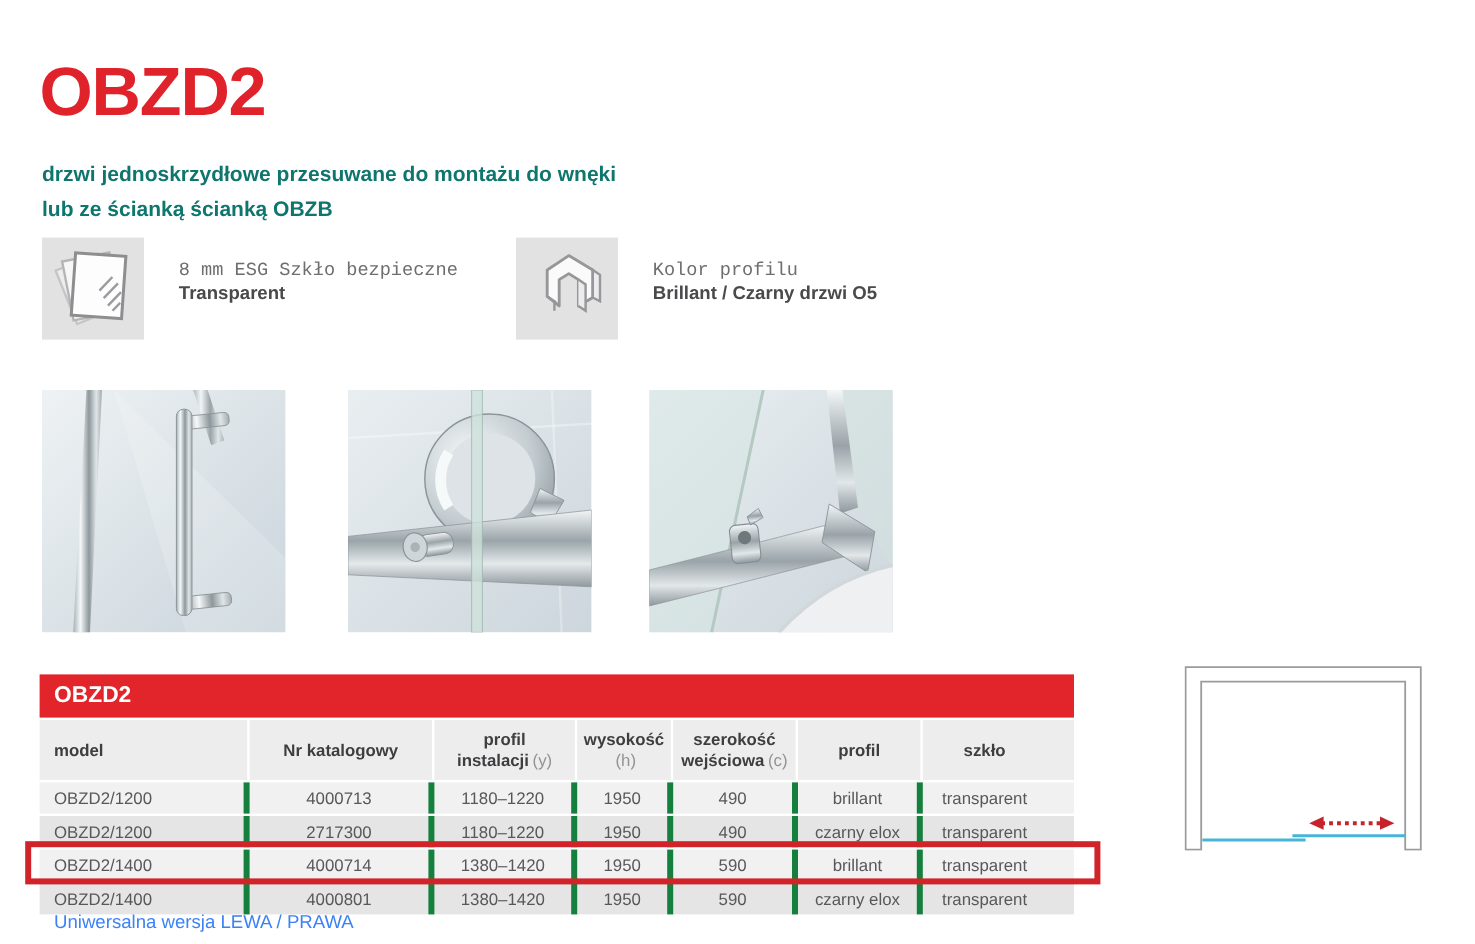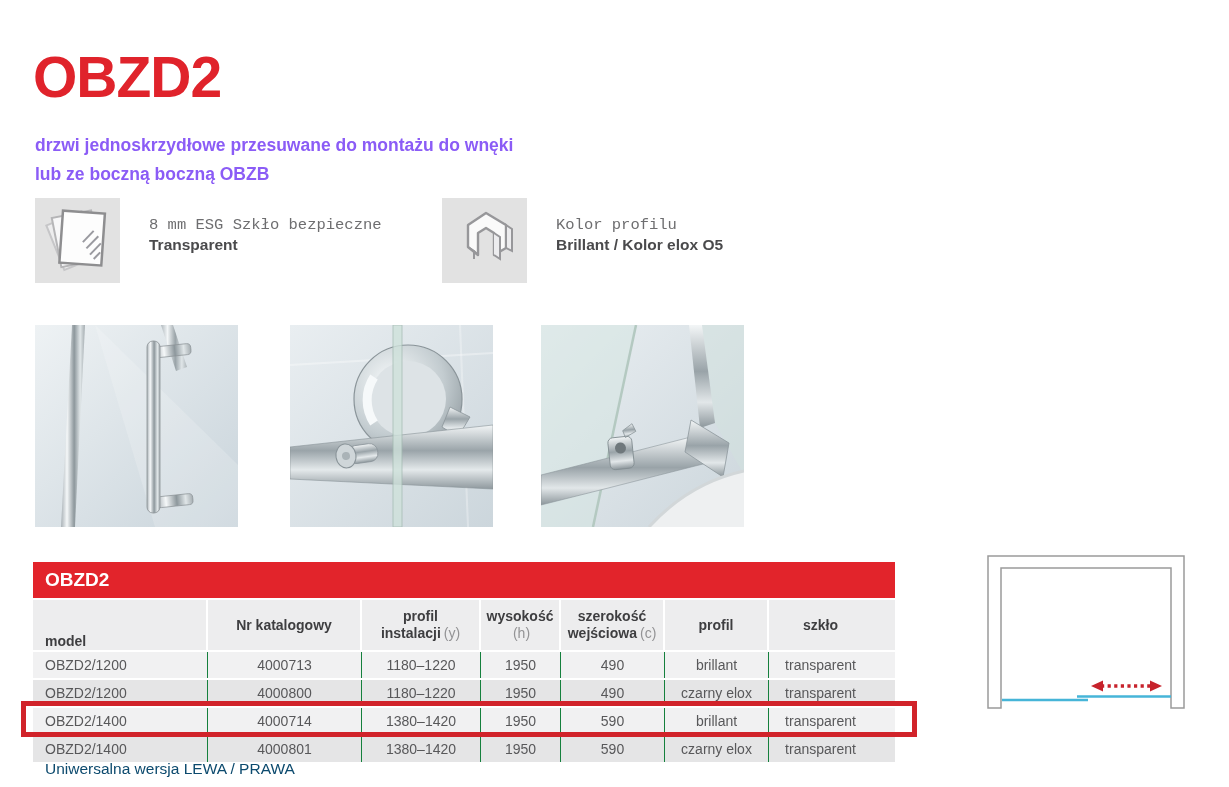--- a/index.html
+++ b/index.html
@@ -3,25 +3,25 @@
 <meta charset="utf-8">
 <style>
   html,body{margin:0;padding:0;background:#fff;}
   .page{position:relative;width:1229px;height:787px;background:#fff;overflow:hidden;
         font-family:"Liberation Sans",sans-serif;color:#3e3e40;}
 
   .title{position:absolute;left:33px;top:44px;font-size:57px;font-weight:700;
          color:#e0232b;letter-spacing:-1px;}
 
   .subtitle{position:absolute;left:35px;top:131px;font-size:17.5px;font-weight:700;
-            color:#8b5cf6;line-height:29px;}
+            color:#0f766e;line-height:29px;}
 
   .feature{position:absolute;top:198px;display:flex;}
   .feature.f1{left:35px;}
-  .feature.f2{left:430px;margin-left:12px;}
+  .feature.f2{left:430px;}
   .icon-box{width:85px;height:85px;background:#e2e2e2;display:flex;align-items:center;justify-content:center;flex:none;}
   .ftext{margin-left:29px;padding-top:17px;font-size:15.5px;line-height:20px;white-space:nowrap;}
   .feat-l1{color:#6e6e70;font-weight:400;font-family:Liberation Mono, monospace;}
   .feat-l2{color:#4a4a4c;font-weight:700;}
 
   .photo{position:absolute;top:325px;width:203px;height:202px;}
   .photo.p1{left:35px;} .photo.p2{left:290px;} .photo.p3{left:541px;}
 
   .table-block{position:absolute;left:33px;top:562px;width:862px;}
   .band{height:36px;background:#e2242b;color:#fff;font-weight:700;font-size:19px;
@@ -31,43 +31,43 @@
       font-size:14px;font-weight:700;color:#3e3e40;line-height:17px;
       border-right:2px solid #fff;box-sizing:border-box;text-align:center;}
   .th:first-child{align-items:flex-start;padding-left:12px;}
   .th:last-child{border-right:none;}
   .line2{display:flex;align-items:flex-end;}
   .unit{color:#939395;font-weight:400;margin-left:3px;}
   .trow{height:26px;margin-top:2px;display:flex;}
   .trow.odd{background:#f1f1f2;}
   .trow.even{background:#e5e5e6;}
   .td{display:flex;align-items:center;justify-content:center;font-size:14px;color:#58585a;
-      border-right:1px solid #15803d;box-sizing:border-box;}
+      border-right:5px solid #15803d;box-sizing:border-box;}
   .td:first-child{justify-content:flex-start;padding-left:12px;}
   .td:last-child{border-right:none;}
-  .c0{width:175px;justify-content:flex-end;} .c1{width:154px;} .c2{width:119px;} .c3{width:80px;}
+  .c0{width:175px;} .c1{width:154px;} .c2{width:119px;} .c3{width:80px;}
   .c4{width:104px;} .c5{width:104px;} .c6{width:103px;}
 
   .highlight-box{position:absolute;left:-12px;top:139px;width:896px;height:36px;
                  border:5px solid #d1232a;box-sizing:border-box;pointer-events:none;}
 
-  .note{position:absolute;left:45px;top:760px;font-size:15.5px;color:#0c4a6e;}
+  .note{position:absolute;left:45px;top:760px;font-size:15.5px;color:#3b82f6;}
 
   .diagram{position:absolute;left:987px;top:555px;}
 </style>
 </head>
 <body>
 
 <div class="page">
 
   <div class="title">OBZD2</div>
 
   <div class="subtitle">
     <div>drzwi jednoskrzydłowe przesuwane do montażu do wnęki</div>
-    <div>lub ze boczną boczną OBZB</div>
+    <div>lub ze ścianką ścianką OBZB</div>
   </div>
 
   <div class="feature f1">
     <div class="icon-box">
       <svg width="85" height="85" viewBox="0 0 85 85">
         <g transform="rotate(-22 40 45)">
             <rect x="20" y="18" width="38" height="48" fill="#ededee" stroke="#c6c6c8" stroke-width="2"></rect>
           </g>
         <g transform="rotate(-11 40 45)">
             <rect x="22" y="16" width="40" height="50" fill="#f7f7f8" stroke="#b5b5b7" stroke-width="2"></rect>
@@ -94,21 +94,21 @@
       <svg width="85" height="85" viewBox="0 0 85 85">
         <path d="M26 27 L44 15 L64 27 L64 50 L52 57 L52 35 L44 30 L36 35 L36 57 L26 49 Z" fill="#fafafa" stroke="#97979a" stroke-width="2.4" stroke-linejoin="round"></path>
         <path d="M64 27 L70 31 L70 53 L64 50 Z" fill="#ececee" stroke="#97979a" stroke-width="2"></path>
         <path d="M52 57 L58 61 L58 39 L52 35" fill="#ececee" stroke="#97979a" stroke-width="2"></path>
         <path d="M26 49 L32 53 L32 61" fill="none" stroke="#97979a" stroke-width="2"></path>
         <path d="M32 53 L36 57" fill="none" stroke="#97979a" stroke-width="2"></path>
       </svg>
     </div>
     <div class="ftext">
       <div class="feat-l1">Kolor profilu</div>
-      <div class="feat-l2">Brillant / Kolor elox O5</div>
+      <div class="feat-l2">Brillant / Czarny drzwi O5</div>
     </div>
   </div>
 
   <div class="photo p1">
     <svg width="203" height="202" viewBox="0 0 203 202">
       <defs>
         <linearGradient id="p1bg" x1="0" y1="0" x2="1" y2="1">
           <stop offset="0" stop-color="#eef2f4"></stop>
             <stop offset="1" stop-color="#c9d4db"></stop>
         </linearGradient>
@@ -245,21 +245,21 @@
       <div class="td c1">4000713</div>
       <div class="td c2">1180–1220</div>
       <div class="td c3">1950</div>
       <div class="td c4">490</div>
       <div class="td c5">brillant</div>
       <div class="td c6">transparent</div>
     </div>
 
     <div class="trow even">
       <div class="td c0">OBZD2/1200</div>
-      <div class="td c1">4000800</div>
+      <div class="td c1">2717300</div>
       <div class="td c2">1180–1220</div>
       <div class="td c3">1950</div>
       <div class="td c4">490</div>
       <div class="td c5">czarny elox</div>
       <div class="td c6">transparent</div>
     </div>
 
     <div class="trow odd">
       <div class="td c0">OBZD2/1400</div>
       <div class="td c1">4000714</div>

